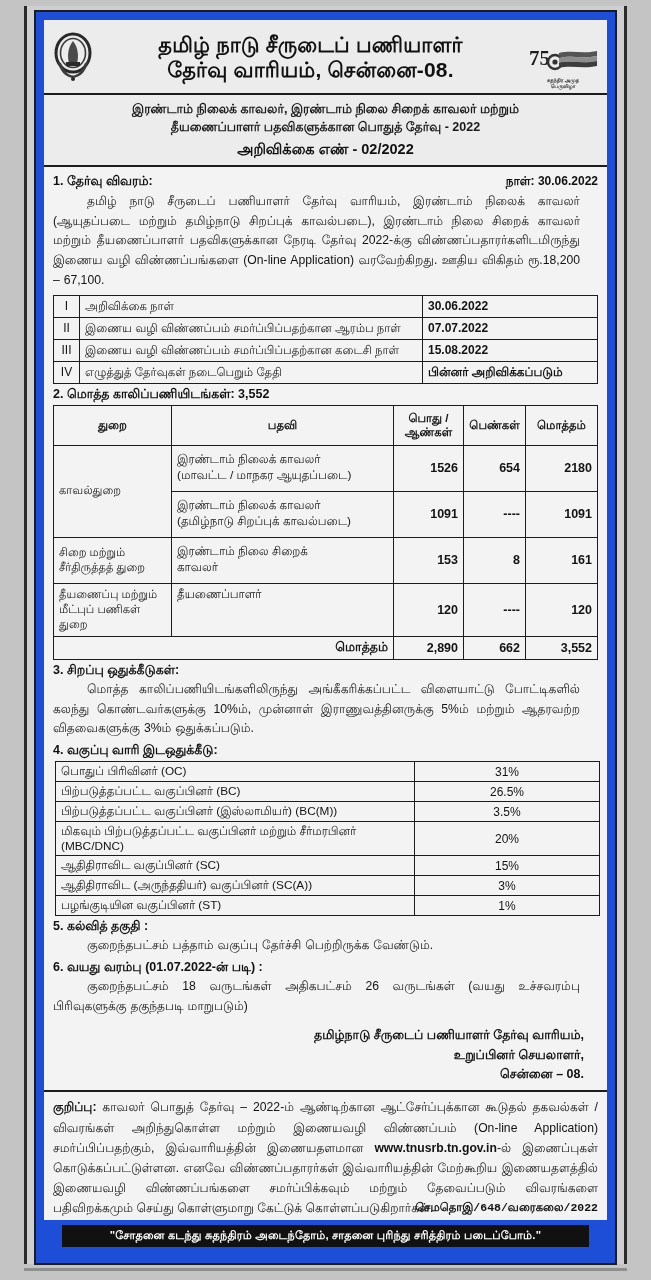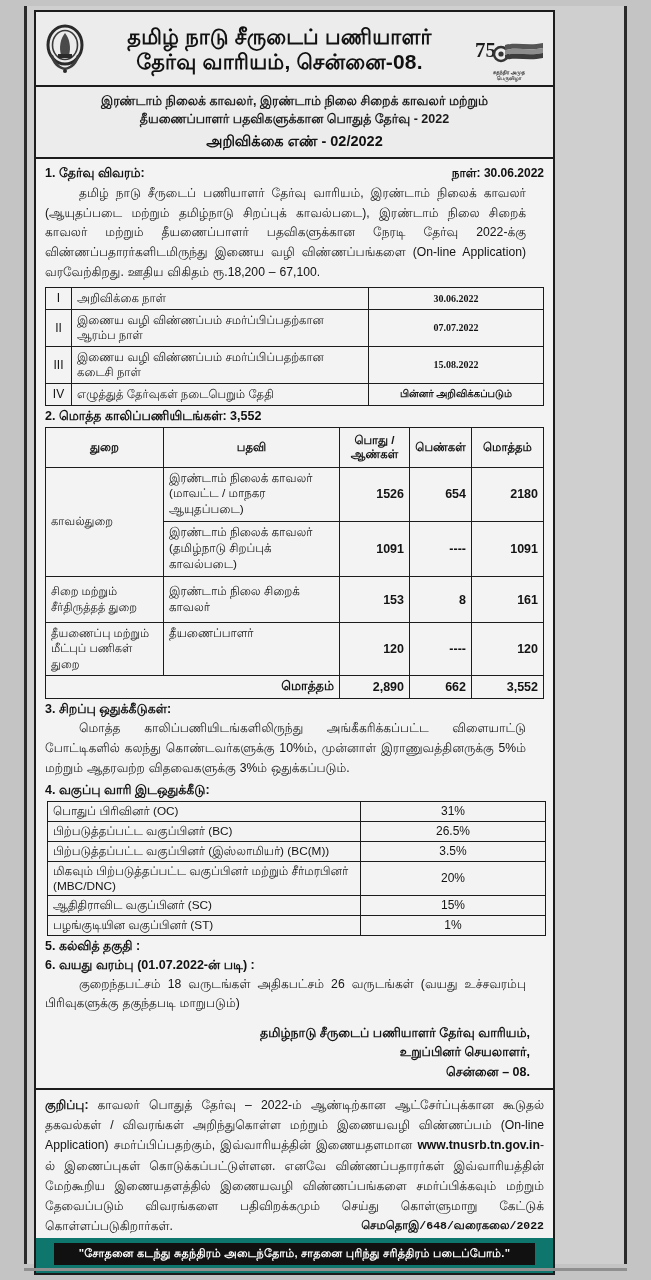--- a/index.html
+++ b/index.html
@@ -21,24 +21,24 @@
     position: absolute;
     left: 24px; top: 6px;
     width: 603px; height: 1258px;
     border-left: 3px solid #2b2b2b;
     border-right: 3px solid #2b2b2b;
     background: #cfcfcf;
   }
   .doc {
     position: absolute;
     left: 34px; top: 10px;
-    width: 521px;
-    background: #0f766e;
+    width: 583px;
+    background: #1d4ed8;
     border: 2px solid #1c1c1c;
-    padding: 0;
+    padding: 8px;
   }
   .rule-under {
     position: absolute;
     left: 24px; top: 1268px;
     width: 603px; height: 3px;
     background: #8f8f8f;
   }
 
   
   .hdr {
@@ -112,21 +112,21 @@
     font-size: 12px;
     color: #131313;
     padding: 3px 5px;
     vertical-align: middle;
   }
 
   
   .t-dates { margin: 2px 0 3px 0; }
   .t-dates td.rn { width: 26px; text-align: center; font-size: 12px; }
   .t-dates td.lbl { font-size: 11.6px; }
-  .t-dates td.val { width: 175px; text-align: center; font-weight: bold; font-size: 10px; font-family: Liberation Serif, serif; }
+  .t-dates td.val { width: 175px; text-align: left; font-weight: bold; font-size: 12px; }
 
   
   .t-vac { margin: 2px 0 3px 0; }
   .t-vac th {
     text-align: center; font-weight: bold; font-size: 11.6px; line-height: 1.25;
     padding: 5px 3px;
   }
   .t-vac td.dept { width: 118px; font-size: 11.4px; line-height: 1.35; }
   .t-vac td.post { font-size: 11.8px; line-height: 1.35; }
   .t-vac td.num { width: 70px; text-align: right; font-weight: bold; font-size: 12.5px; }
@@ -336,27 +336,32 @@
           </tr>
           <tr>
             <td class="name">மிகவும் பிற்படுத்தப்பட்ட வகுப்பினர் மற்றும் சீர்மரபினர் (MBC/DNC)</td>
             <td class="pct">20%</td>
           </tr>
           <tr>
             <td class="name">ஆதிதிராவிட வகுப்பினர் (SC)</td>
             <td class="pct">15%</td>
           </tr>
           <tr>
+            <td class="name">ஆதிதிராவிட (அருந்ததியர்) வகுப்பினர் (SC(A))</td>
+            <td class="pct">3%</td>
+          </tr>
+          <tr>
             <td class="name">பழங்குடியின வகுப்பினர் (ST)</td>
             <td class="pct">1%</td>
           </tr>
         </tbody>
       </table>
 
       <div class="sec-head">5. கல்வித் தகுதி :</div>
+      <p class="para">குறைந்தபட்சம் பத்தாம் வகுப்பு தேர்ச்சி பெற்றிருக்க வேண்டும்.</p>
 
       <div class="sec-head">6. வயது வரம்பு (01.07.2022-ன் படி) :</div>
       <p class="para">குறைந்தபட்சம் 18 வருடங்கள் அதிகபட்சம் 26 வருடங்கள் (வயது உச்சவரம்பு பிரிவுகளுக்கு தகுந்தபடி  மாறுபடும்)</p>
 
       <div class="sign">
         <div>தமிழ்நாடு சீருடைப் பணியாளர் தேர்வு வாரியம்,</div>
         <div>உறுப்பினர் செயலாளர்,</div>
         <div>சென்னை – 08.</div>
       </div>
 

